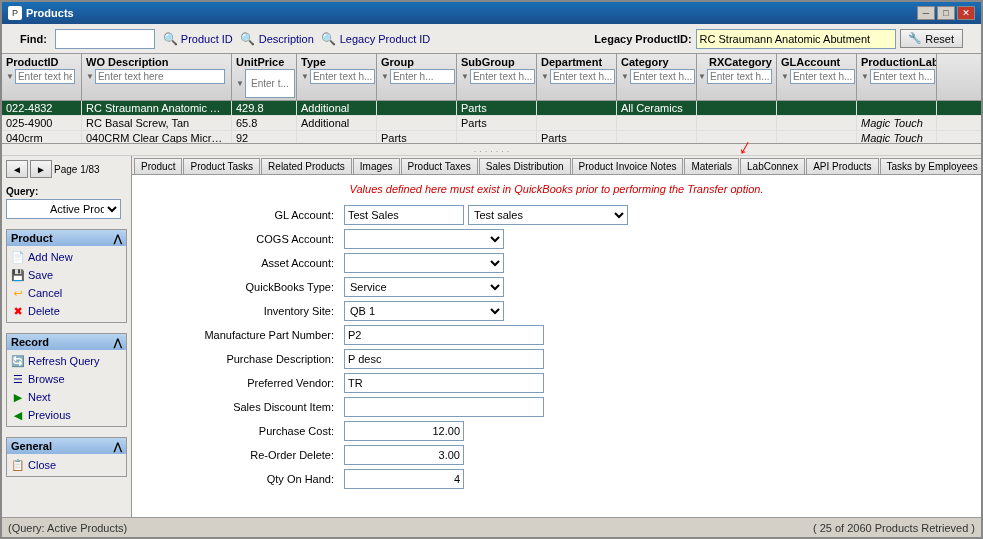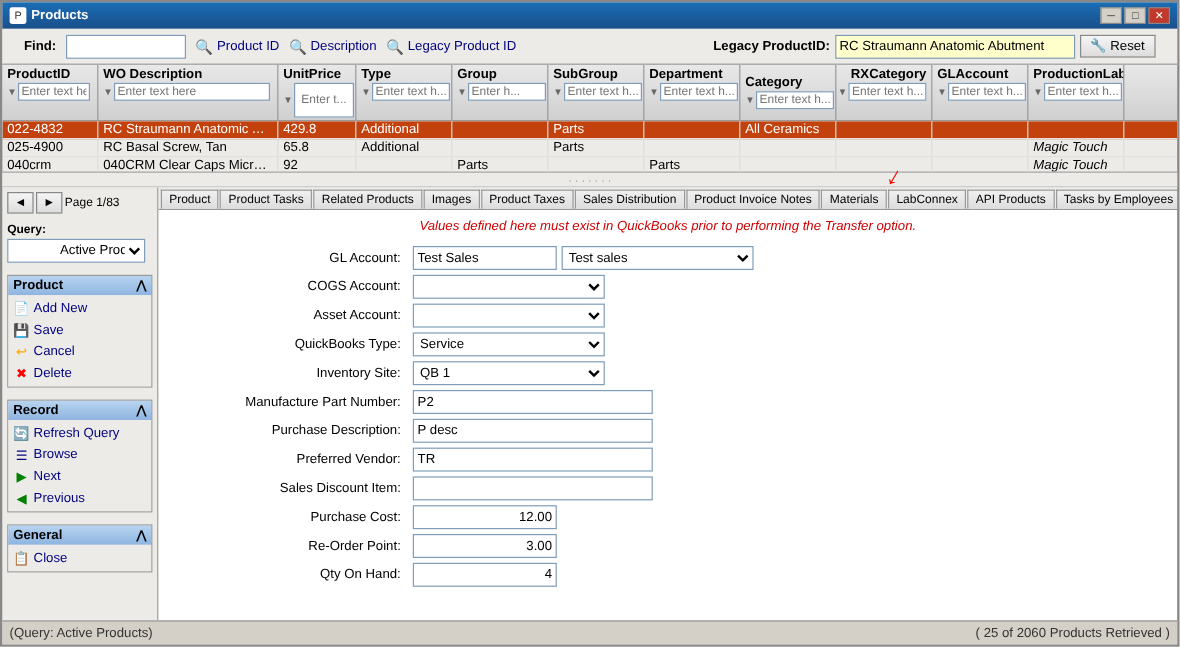--- a/index.html
+++ b/index.html
@@ -29,30 +29,30 @@
     .grid-header { display: flex; background: linear-gradient(to bottom, #e8e8e8, #d0d0d0); border-bottom: 1px solid #999; }
     .grid-header-cell { border-right: 1px solid #999; padding: 2px 4px; font-weight: bold; white-space: nowrap; overflow: hidden; display: flex; flex-direction: column; }
     .grid-header-cell input { width: 100%; height: 16px; border: 1px solid #7f9db9; background: white; margin-top: 1px; padding: 1px 2px; }
     .grid-header-cell.w-product { width: 80px; }
     .grid-header-cell.w-wo { width: 150px; }
     .grid-header-cell.w-unit { width: 65px; }
     .grid-header-cell.w-type { width: 80px; }
     .grid-header-cell.w-group { width: 80px; }
     .grid-header-cell.w-subgroup { width: 80px; }
     .grid-header-cell.w-dept { width: 80px; }
-    .grid-header-cell.w-cat { width: 80px; justify-content: center; }
+    .grid-header-cell.w-cat { width: 80px; }
     .grid-header-cell.w-rxcat { width: 80px; align-items: flex-end; }
     .grid-header-cell.w-glacc { width: 80px; }
     .grid-header-cell.w-prodlab { width: 80px; }
     .grid-header-cell .filter-row { display: flex; align-items: center; }
     .filter-icon { font-size: 8px; color: #666; margin-right: 1px; }
 
     .grid-body { overflow-y: auto; height: 50px; }
     .grid-row { display: flex; border-bottom: 1px solid #e0e0e0; }
-    .grid-row.selected { background: #c2410c; color: white; }
+    .grid-row.selected { background: #14532d; color: white; }
     .grid-row.selected .grid-cell { color: white; }
     .grid-cell { border-right: 1px solid #ddd; padding: 1px 4px; white-space: nowrap; overflow: hidden; text-overflow: ellipsis; }
     .grid-cell.w-product { width: 80px; }
     .grid-cell.w-wo { width: 150px; }
     .grid-cell.w-unit { width: 65px; }
     .grid-cell.w-type { width: 80px; }
     .grid-cell.w-group { width: 80px; }
     .grid-cell.w-subgroup { width: 80px; }
     .grid-cell.w-dept { width: 80px; }
     .grid-cell.w-cat { width: 80px; }
@@ -429,21 +429,21 @@
           <div class="form-label">Sales Discount Item:</div>
           <div class="form-row">
             <input class="form-input w200" type="text" value="" style="">
           </div>
 
           <div class="form-label">Purchase Cost:</div>
           <div class="form-row">
             <input class="form-input w120" type="text" value="12.00" style="text-align: right;">
           </div>
 
-          <div class="form-label">Re-Order Point:</div>
+          <div class="form-label">Re-Order Delete:</div>
           <div class="form-row">
             <input class="form-input w120" type="text" value="3.00" style="text-align: right;">
           </div>
 
           <div class="form-label">Qty On Hand:</div>
           <div class="form-row">
             <input class="form-input w120" type="text" value="4" style="text-align: right;">
           </div>
         </div>
       </div>

